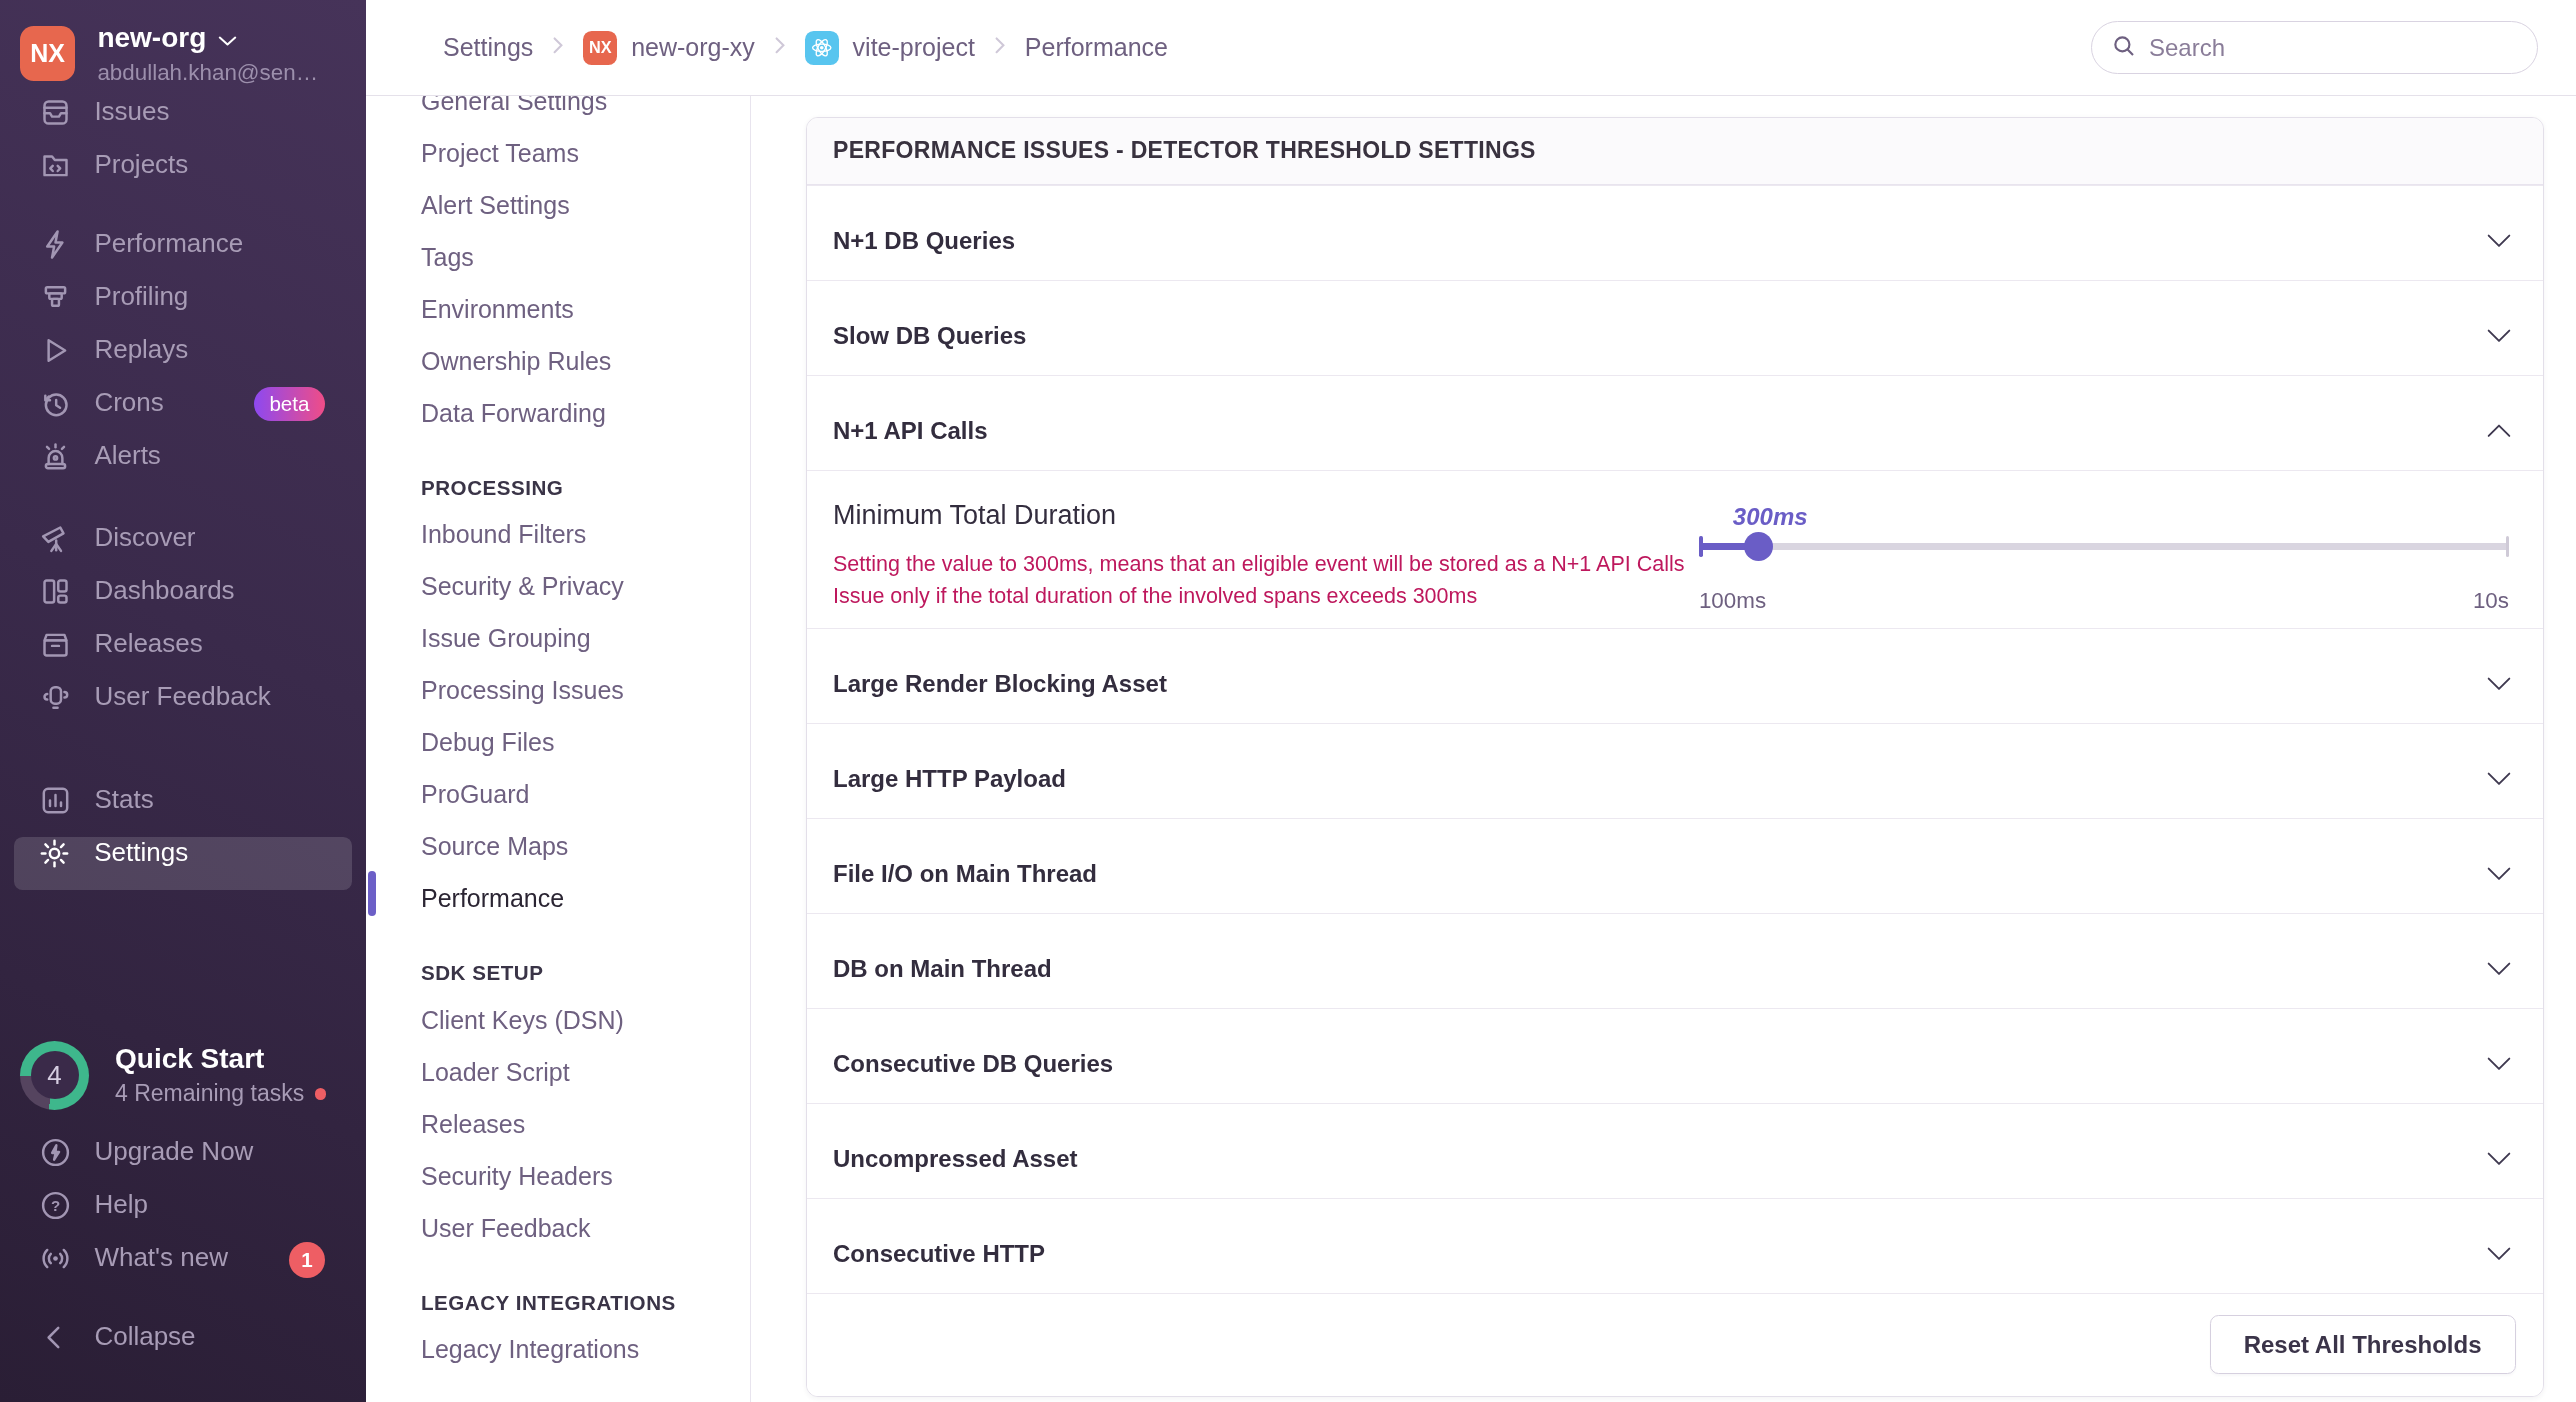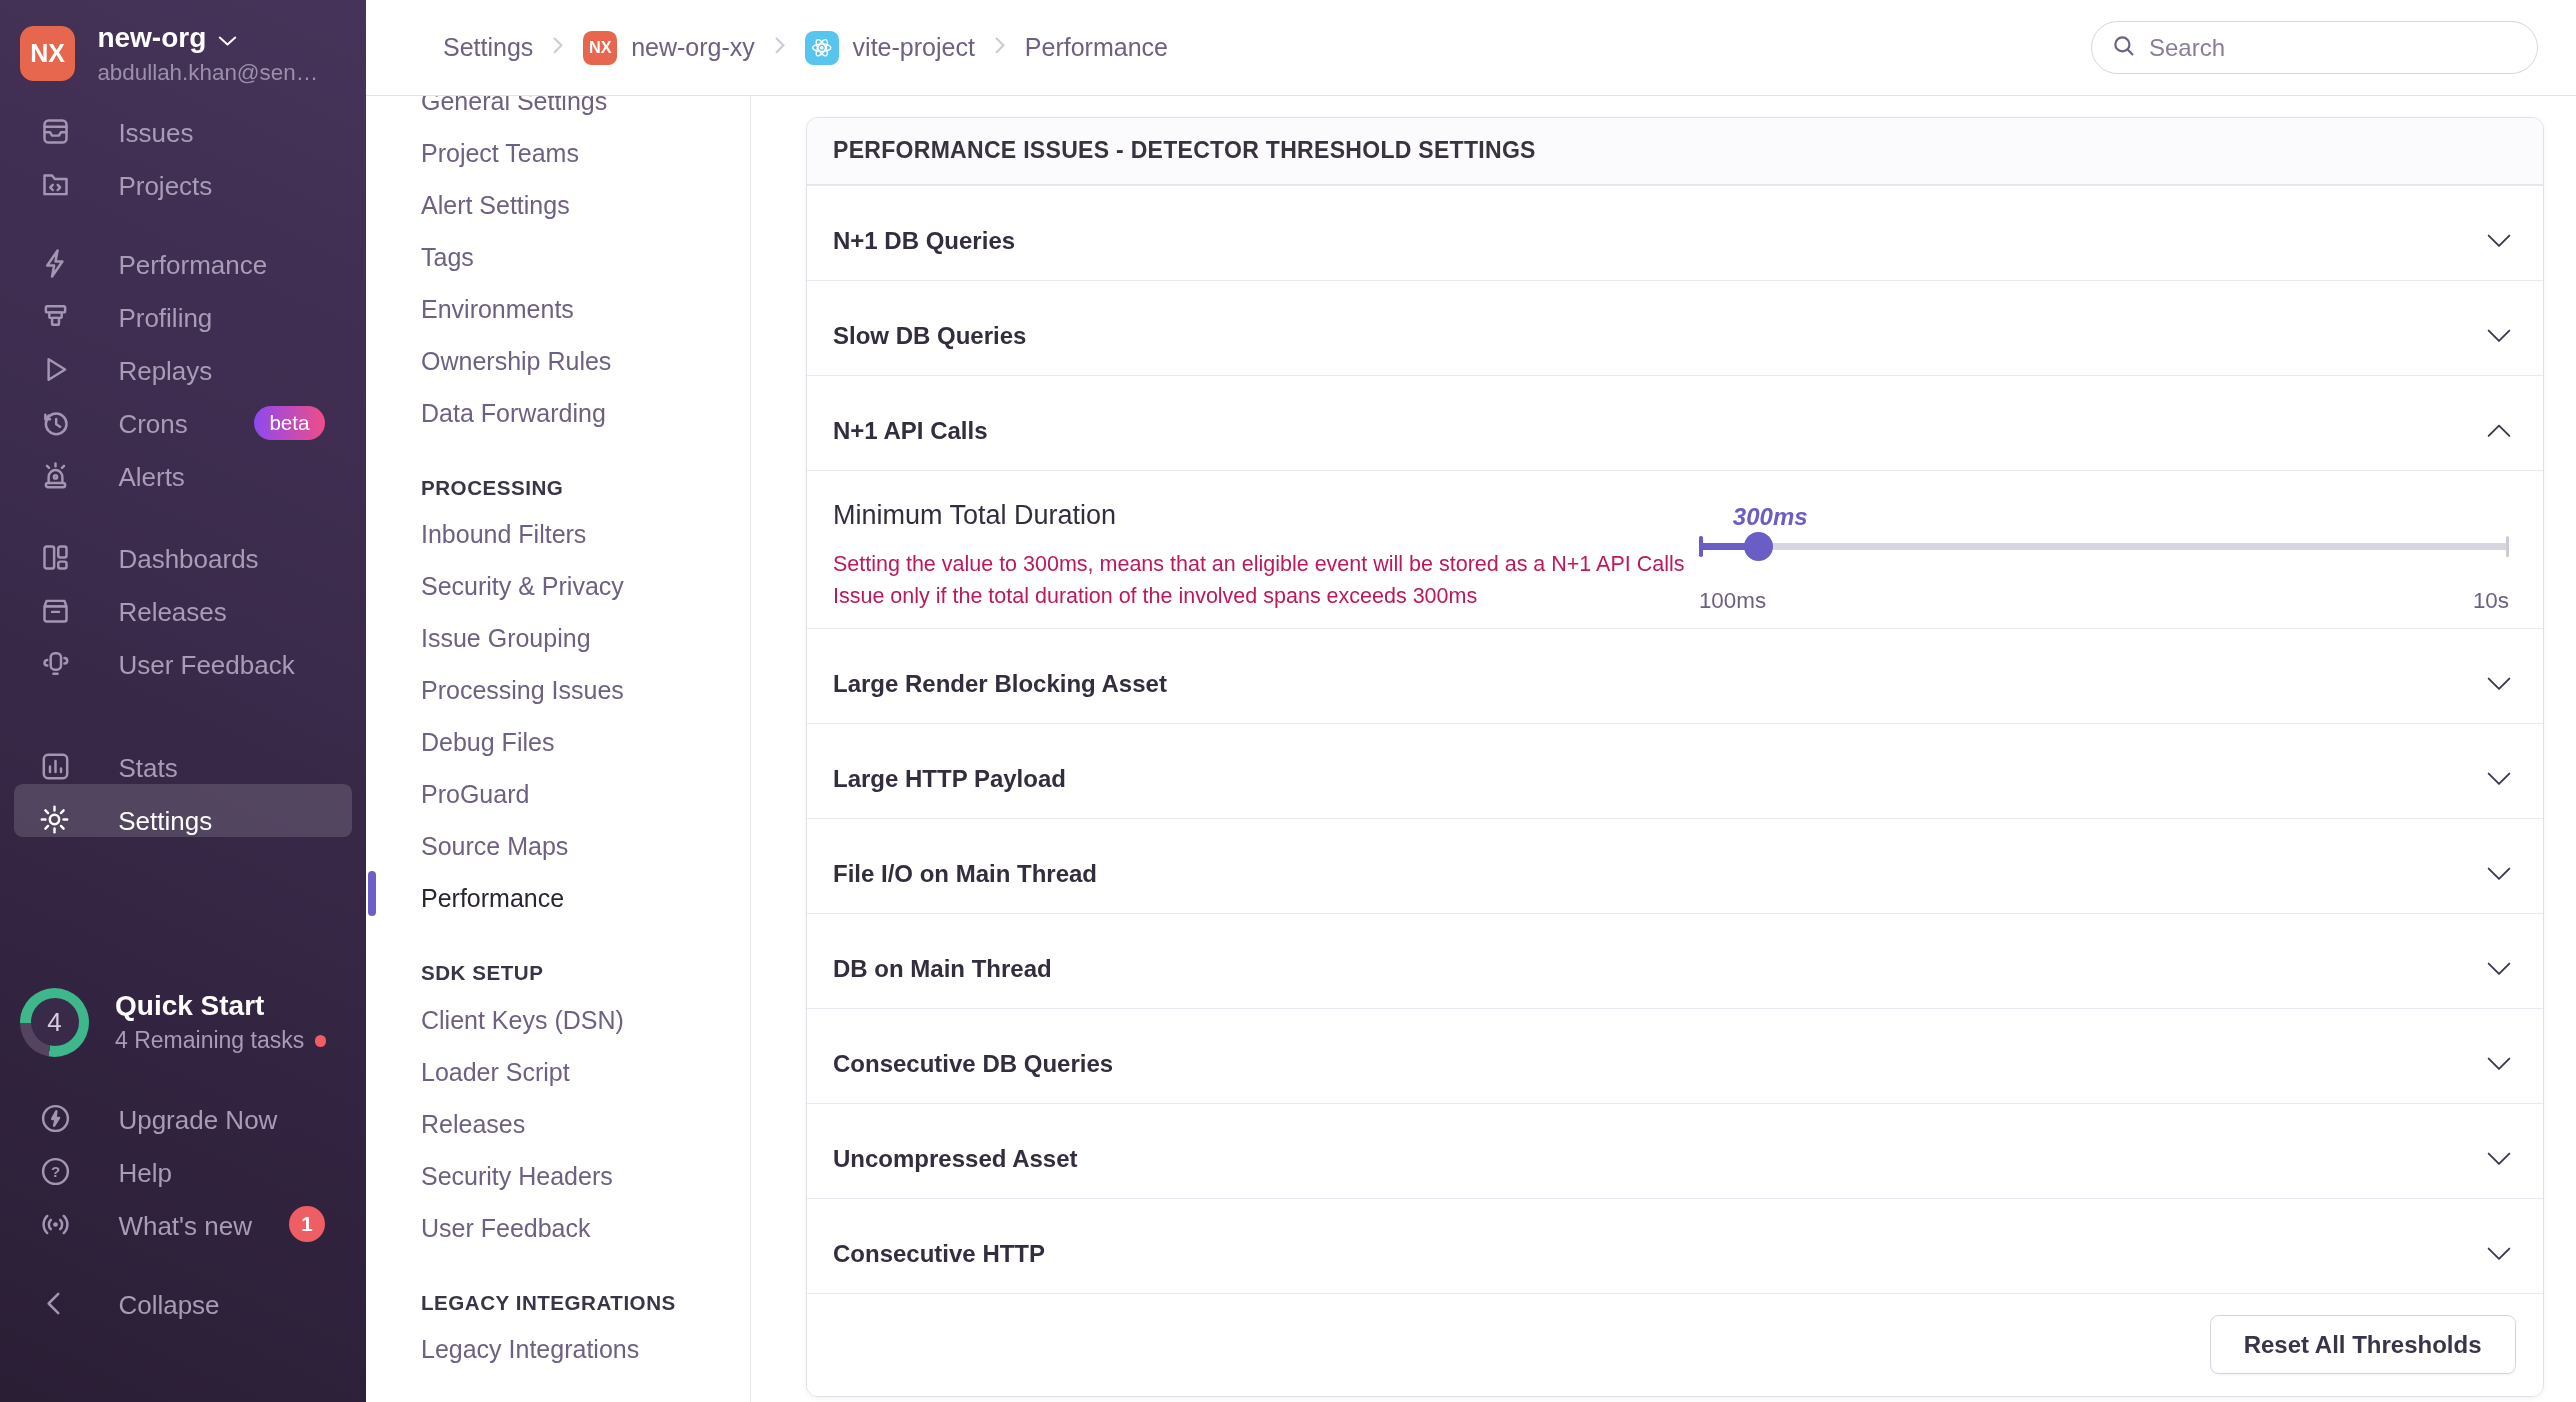--- a/index.html
+++ b/index.html
@@ -13,21 +13,21 @@
     background: linear-gradient(205deg, #463359 0%, #3a2a4b 45%, #2a1e35 100%);
     display:flex; flex-direction:column;
   }
   .org-row { display:flex; align-items:center; gap:22.4px; padding:22.4px 17px 0 20px; }
   .org-avatar { width:55px; height:55px; border-radius:13.8px; background:#e7674e; color:#fff;
     font-size:25px; font-weight:bold; display:flex; align-items:center; justify-content:center; flex:none; }
   .org-name { color:#fff; font-size:28px; font-weight:bold; display:flex; align-items:center; gap:12px; }
   .org-email { color:#9c8fac; font-size:22.4px; margin-top:5.2px; white-space:nowrap; }
   .nav-group { display:flex; flex-direction:column; }
   .g1 { margin-top:10.3px; } .g2 { margin-top:26px; } .g3 { margin-top:29px; } .g4 { margin-top:50px; }
-  .nav-item { height:53px; display:flex; align-items:flex-end; padding-left:38px; color:#a89cb6; font-size:26px; cursor:pointer;gap:24px; }
+  .nav-item { height:53px; display:flex; align-items:flex-start; padding-left:38px; color:#a89cb6; font-size:26px; cursor:pointer; }
   .nav-item .icon { width:34px; height:34px; margin-right:22.4px; display:flex; align-items:center; justify-content:center; flex:none; }
   .icon svg { stroke:#a296b3; fill:none; stroke-width:1.8; stroke-linecap:round; stroke-linejoin:round; }
   .nav-item.active { background:rgba(255,255,255,0.14); border-radius:8.6px; margin:0 13.8px; padding-left:24px; color:#fff; }
   .nav-item.active .icon svg { stroke:#fff; }
   .beta-badge { margin-left:auto; margin-right:41px; background:linear-gradient(90deg,#8d49f0,#ef4d87);
     color:#fff; font-size:20.6px; padding:5.2px 15.5px; border-radius:860px; }
   .count-badge { margin-left:auto; margin-right:41px; width:36px; height:36px; border-radius:50%;
     background:#ee5e64; color:#fff; font-size:20.6px; font-weight:bold; display:flex; align-items:center; justify-content:center; }
   .quickstart { display:flex; align-items:center; gap:26px; padding-left:20px; margin-top:151px; }
   .qs-ring { width:69px; height:69px; border-radius:50%; flex:none;
@@ -198,20 +198,30 @@
               <path d="M5.8 5l1.5 1.5"></path>
               <path d="M18.2 5l-1.5 1.5"></path>
               <circle cx="12" cy="13" r="1.2"></circle>
             </svg>
         </span>
         <span>Alerts</span>
       </div>
     </div>
 
     <div class="nav-group g3">
+      <div class="nav-item">
+        <span class="icon">
+          <svg width="33" height="33" viewBox="0 0 24 24">
+              <path d="M3 10.5L15.5 4l2.3 4.3L6.8 14.5z"></path>
+              <path d="M12.5 13.5v7"></path>
+              <path d="M9 21l3.5-5 3.5 5"></path>
+            </svg>
+        </span>
+        <span>Discover</span>
+      </div>
       <div class="nav-item">
         <span class="icon">
           <svg width="33" height="33" viewBox="0 0 24 24">
               <rect x="4" y="4" width="7" height="16" rx="1.5"></rect>
               <rect x="14" y="4" width="6" height="8" rx="1.5"></rect>
               <rect x="14" y="15" width="6" height="5" rx="1.5"></rect>
             </svg>
         </span>
         <span>Dashboards</span>
       </div>

